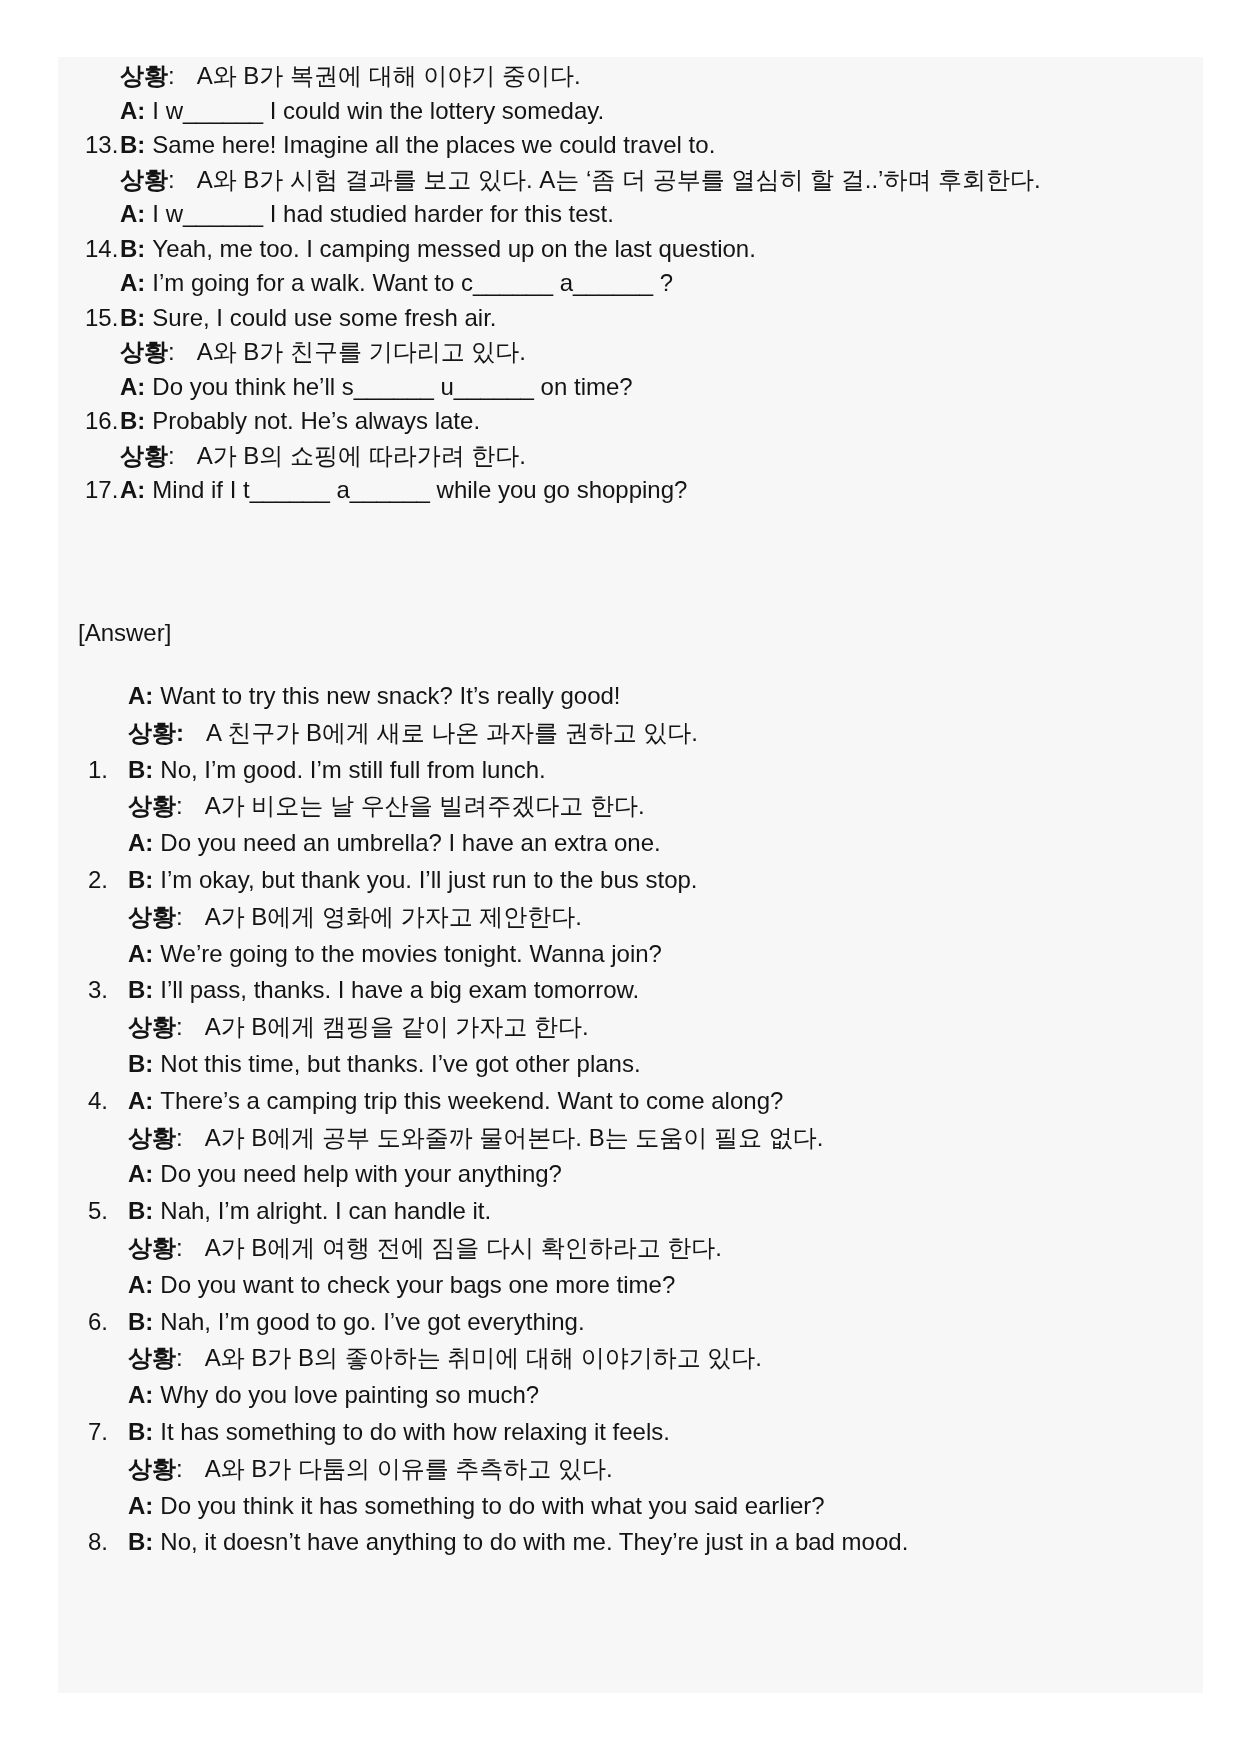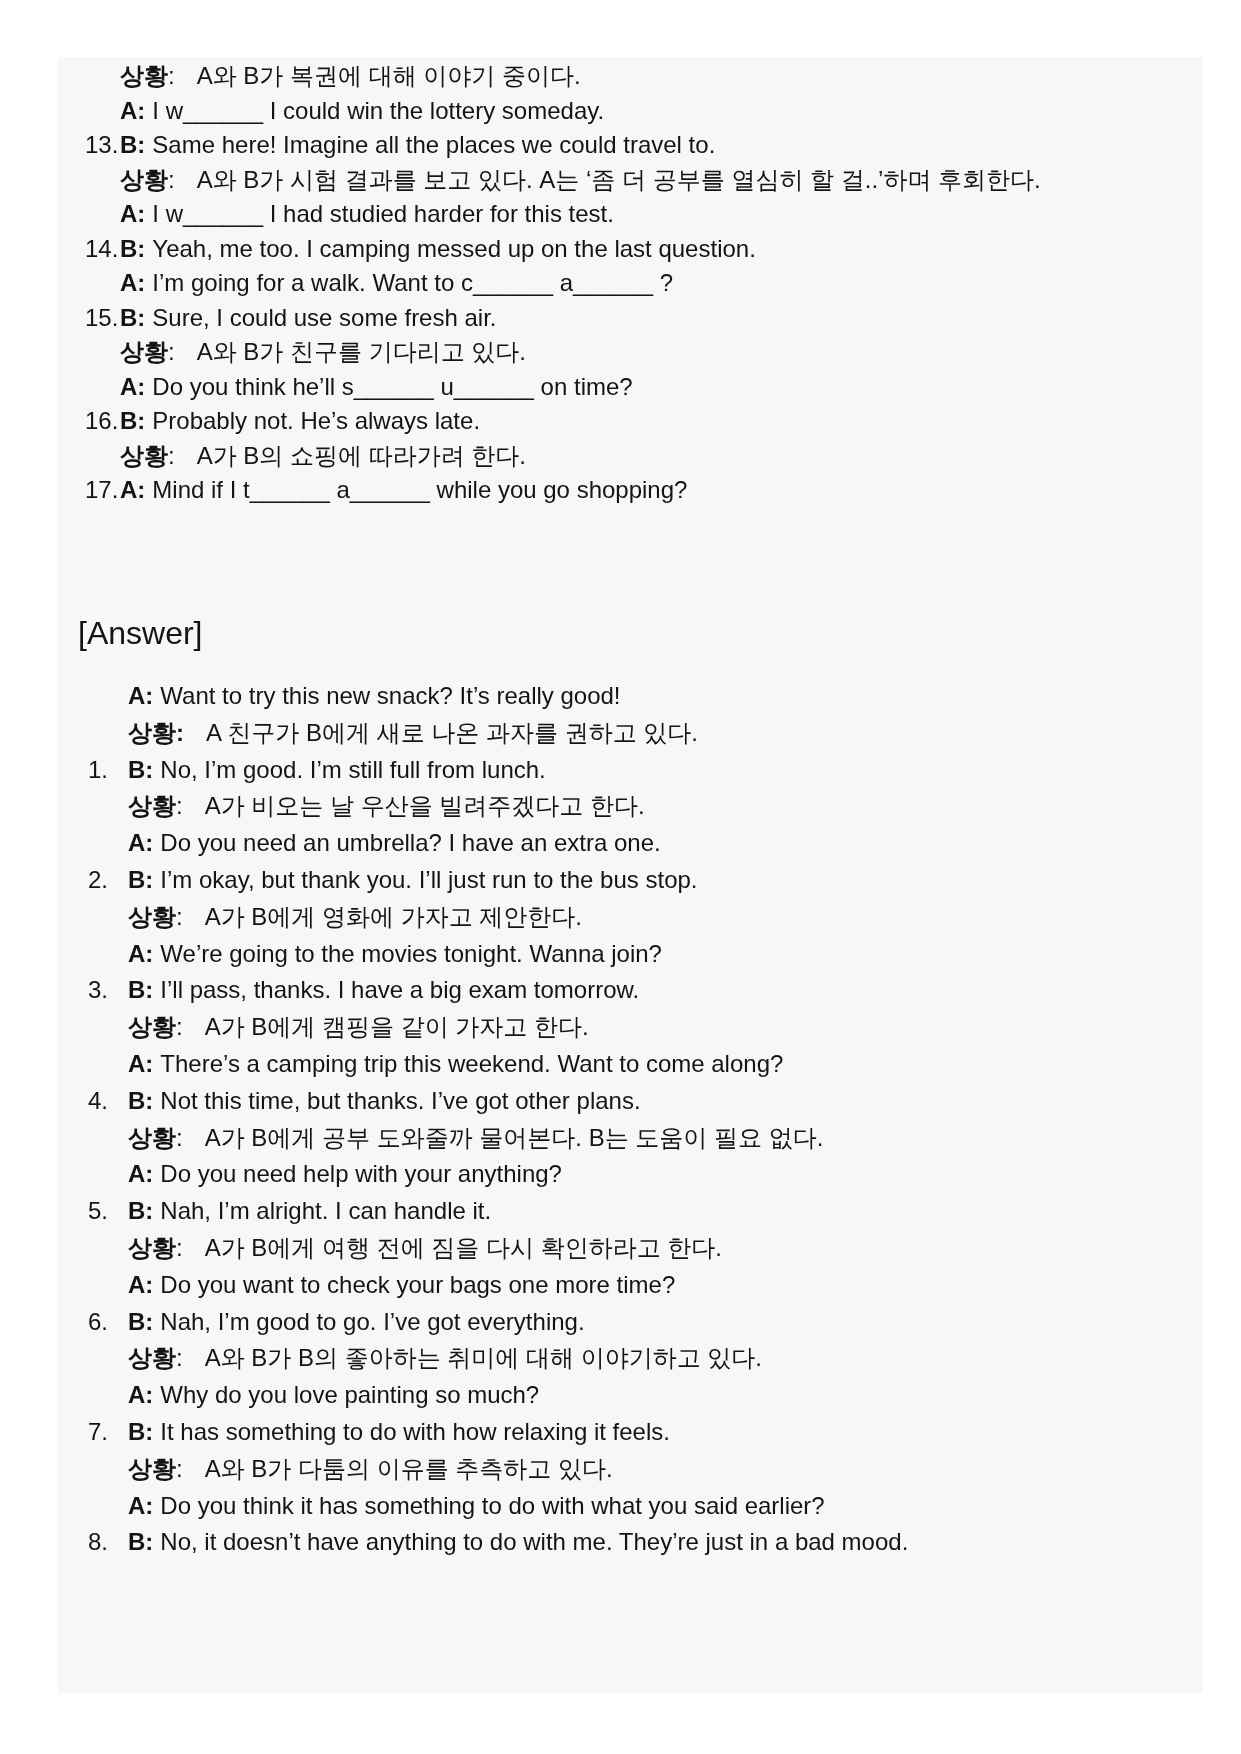--- a/index.html
+++ b/index.html
@@ -39,21 +39,21 @@
     flex: 0 0 auto;
     box-sizing: border-box;
   }
   .q-section .num { width: 35px; }
   .a-section .num { width: 40px; }
   .itembody { flex: 1 1 auto; }
   .lbl { font-weight: 700; }
   .sit-text { margin-left: 22px; }
   .dlg-text { margin-left: 7px; }
   .answer-header {
-    font-size: 32px;
+    font-size: 24px;
     line-height: 34.5px;
     padding-left: 20px;
     margin-top: 108px;
     margin-bottom: 28px;
   }
   .line { white-space: nowrap; }
 </style>
 </head>
 <body>
 
@@ -131,22 +131,22 @@
       <div class="line"><span class="lbl sit-label">상황</span><span class="sit-sep">:</span><span class="sit-text">A가 B에게 영화에 가자고 제안한다.</span></div>
       <div class="line"><span class="lbl a-label">A:</span><span class="dlg-text a-text">We’re going to the movies tonight. Wanna join?</span></div>
       <div class="line"><span class="lbl b-label">B:</span><span class="dlg-text b-text">I’ll pass, thanks. I have a big exam tomorrow.</span></div>
     </div>
   </div>
 
   <div class="item">
     <div class="num">4.</div>
     <div class="itembody">
       <div class="line"><span class="lbl sit-label">상황</span><span class="sit-sep">:</span><span class="sit-text">A가 B에게 캠핑을 같이 가자고 한다.</span></div>
+      <div class="line"><span class="lbl b-label">B:</span><span class="dlg-text b-text">Not this time, but thanks. I’ve got other plans.</span></div>
       <div class="line"><span class="lbl a-label">A:</span><span class="dlg-text a-text">There’s a camping trip this weekend. Want to come along?</span></div>
-      <div class="line"><span class="lbl b-label">B:</span><span class="dlg-text b-text">Not this time, but thanks. I’ve got other plans.</span></div>
     </div>
   </div>
 
   <div class="item">
     <div class="num">5.</div>
     <div class="itembody">
       <div class="line"><span class="lbl sit-label">상황</span><span class="sit-sep">:</span><span class="sit-text">A가 B에게 공부 도와줄까 물어본다. B는 도움이 필요 없다.</span></div>
       <div class="line"><span class="lbl a-label">A:</span><span class="dlg-text a-text">Do you need help with your anything?</span></div>
       <div class="line"><span class="lbl b-label">B:</span><span class="dlg-text b-text">Nah, I’m alright. I can handle it.</span></div>
     </div>

